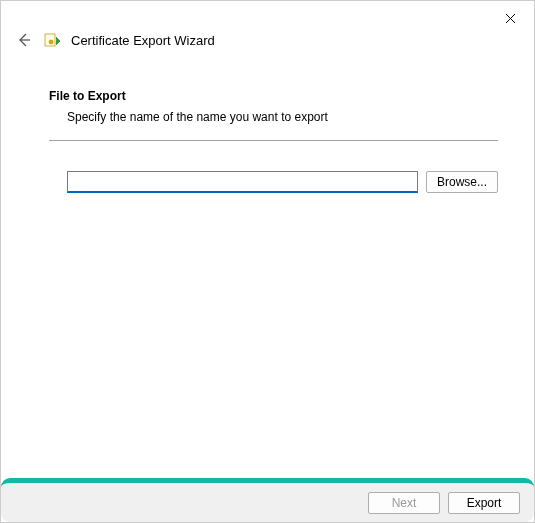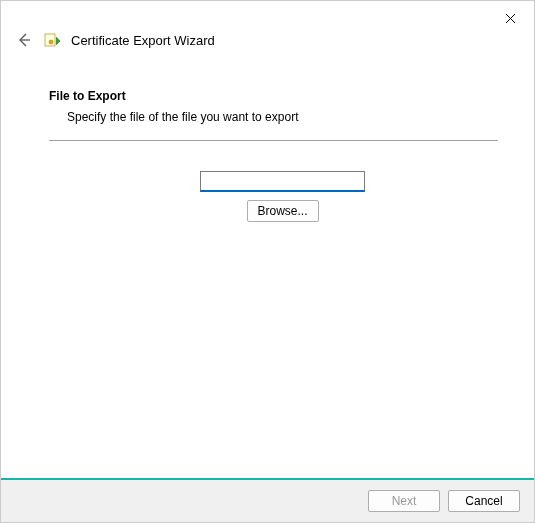--- a/index.html
+++ b/index.html
@@ -73,21 +73,20 @@
   .field-label {
     font-size: 12px;
     margin-left: 18px;
     margin-bottom: 3px;
   }
   .file-row {
     display: flex;
     align-items: center;
     margin-left: 18px;
     gap: 8px;
-    flex-direction: column;
   }
   .file-input {
     flex: 1;
     height: 22px;
     border: 1px solid #7a7a7a;
     border-bottom: 2px solid #0067c0;
     padding: 2px 4px;
     font-size: 12px;
     outline: none;
   }
@@ -98,26 +97,27 @@
     background: #fdfdfd;
     font-size: 12px;
     cursor: pointer;
     border-radius: 2px;
   }
   .footer {
     position: absolute;
     left: 0; right: 0; bottom: 0;
     height: 44px;
     background: #f0f0f0;
-    border-top: 2px solid #14b8a6;
+    border-top: 5px solid #14b8a6;
     display: flex;
     align-items: center;
     justify-content: flex-end;
     padding-right: 14px;
     gap: 8px;
+    border-radius: 9px;
   }
   .win-btn {
     min-width: 72px;
     height: 22px;
     border: 1px solid #adadad;
     background: #fdfdfd;
     font-size: 12px;
     cursor: pointer;
     border-radius: 2px;
   }
@@ -148,24 +148,24 @@
       <rect x="2" y="3" width="10" height="12" fill="#fffce0" stroke="#b8a030" stroke-width="0.8"></rect>
       <path d="M13 6 L17 10 L13 14" fill="#3a9b3a" stroke="#2a6b2a" stroke-width="0.6"></path>
       <circle cx="8" cy="11" r="2" fill="#e0b000" stroke="#a07000" stroke-width="0.5"></circle>
     </svg>
   </div>
   <div class="title">Certificate Export Wizard</div>
 </div>
 
 <div class="content">
   <div class="section-title">File to Export</div>
-  <div class="section-sub">Specify the file of the file you want to export</div>
+  <div class="section-sub">Specify the name of the name you want to export</div>
   <hr class="divider">
   <div class="file-row">
     <input type="text" class="file-input" value="" style="">
     <button class="browse-btn">Browse...</button>
   </div>
 </div>
 
 <div class="footer">
   <button class="win-btn disabled">Next</button>
-  <button class="win-btn">Cancel</button>
+  <button class="win-btn">Export</button>
 </div>
 
 </body></html>

